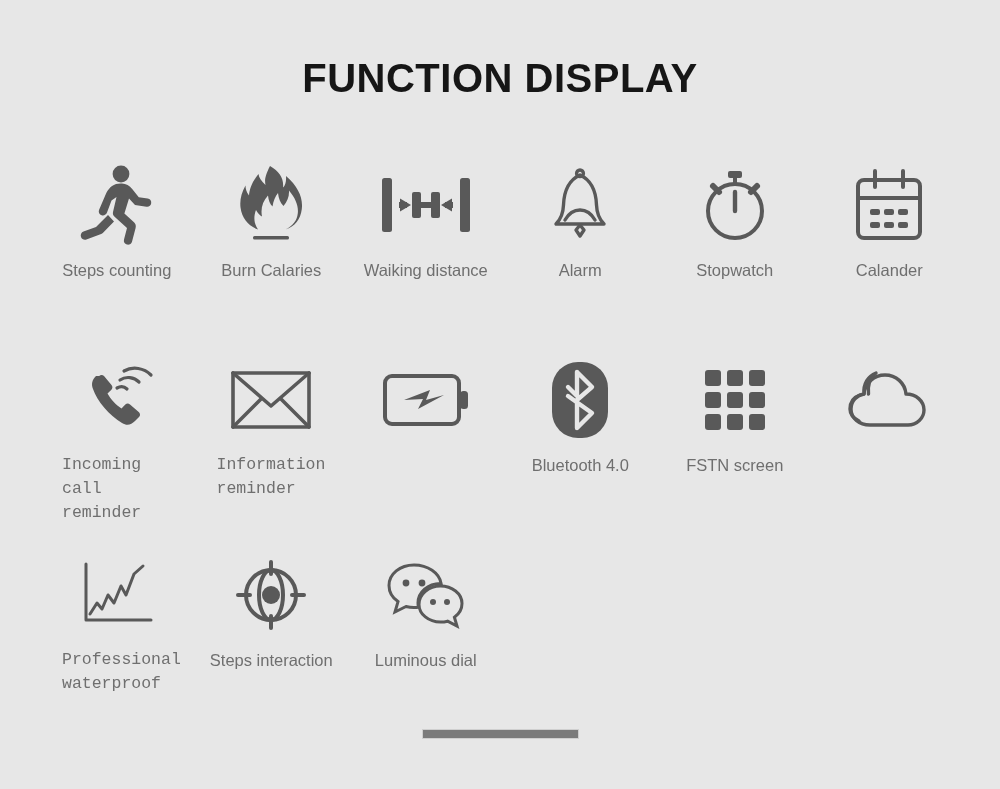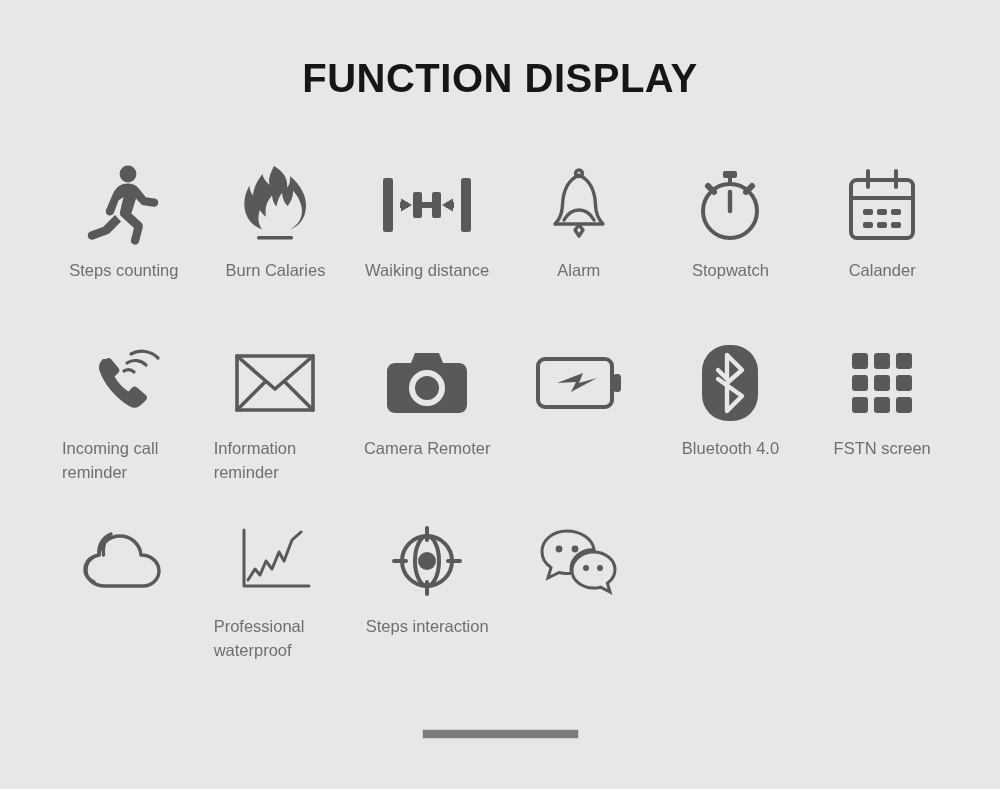--- a/index.html
+++ b/index.html
@@ -42,20 +42,21 @@
   #feature-grid {
     position: absolute;
     top: 160px;
     left: 48px;
     width: 910px;
     display: grid;
     grid-template-columns: repeat(6, 1fr);
     grid-auto-rows: 178px;
     row-gap: 0px;
     column-gap: 0px;
+    gap: 17px;
   }
 
   .feature-cell {
     position: relative;
     display: flex;
     flex-direction: column;
     align-items: center;
     padding-top: 4px;
   }
 
@@ -80,20 +81,21 @@
     text-align: center;
     width: 100%;
     white-space: pre-line;
     font-family: "Liberation Sans", sans-serif;
   }
 
   
   .feature-cell.label-left .feature-label {
     text-align: left;
     padding-left: 14px;
+    font-family: Liberation Mono, monospace;
   }
 
   
   #home-indicator {
     position: absolute;
     left: 422px;
     top: 729px;
     width: 157px;
     height: 10px;
     background: #7b7b7b;
@@ -230,31 +232,20 @@
             <path d="M3 3 L41 36 L79 3"></path>
             <path d="M3 57 L31 29"></path>
             <path d="M79 57 L51 29"></path>
           </g>
         </svg>
       </div>
       <div class="feature-label">Information
 reminder</div>
     </div>
 
-    <div class="feature-cell">
-      <div class="feature-icon">
-        <svg width="80" height="64" viewBox="0 0 80 64">
-          <g fill="#595959">
-            <path d="M28 2 L52 2 L56 12 L72 12 C76.4 12 80 15.6 80 20 L80 54 C80 58.4 76.4 62 72 62 L8 62 C3.6 62 0 58.4 0 54 L0 20 C0 15.6 3.6 12 8 12 L24 12 Z"></path>
-          </g>
-          <circle cx="40" cy="37" r="15" fill="none" stroke="#e7e7e7" stroke-width="6"></circle>
-        </svg>
-      </div>
-      <div class="feature-label">Camera Remoter</div>
-    </div>
 
     <div class="feature-cell">
       <div class="feature-icon">
         <svg width="88" height="54" viewBox="0 0 88 54">
           <g>
             <rect x="3" y="3" width="74" height="48" rx="7" fill="none" stroke="#595959" stroke-width="4"></rect>
             <rect x="78" y="18" width="8" height="18" rx="3.5" fill="#595959"></rect>
             <path d="M22 27 L48 17 L44 27 L62 22 L36 36 L41 26 Z" fill="#595959"></path>
           </g>
         </svg>
@@ -342,19 +333,20 @@
             <path d="M55.4 25 C67 25 77 32.5 77 42.5 C77 48 74 53 69.4 56.3 L72 65 L62.6 60.2 C60.4 60.8 58 61.1 55.4 61.1 C43.8 61.1 34 53.3 34 43.4 C34 33.4 43.8 25 55.4 25 Z"></path>
           </g>
           <g fill="#595959">
             <circle cx="21" cy="22" r="3.4"></circle>
             <circle cx="37" cy="22" r="3.4"></circle>
             <circle cx="48" cy="41" r="3"></circle>
             <circle cx="62" cy="41" r="3"></circle>
           </g>
         </svg>
       </div>
+      <div class="feature-label">Luminous dial</div>
     </div>
 
   </div>
 
   <div id="home-indicator"></div>
 
 </div>
 
 </body></html>

